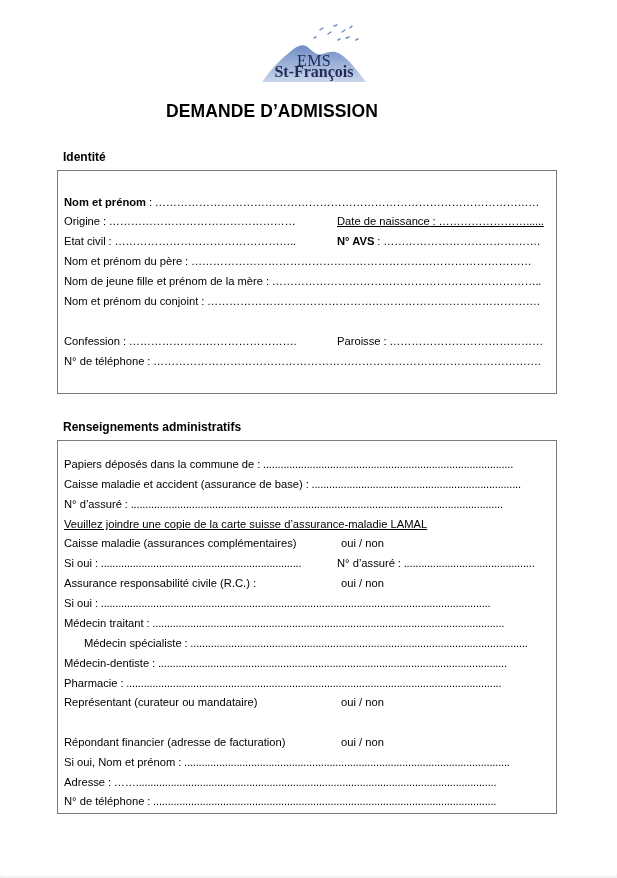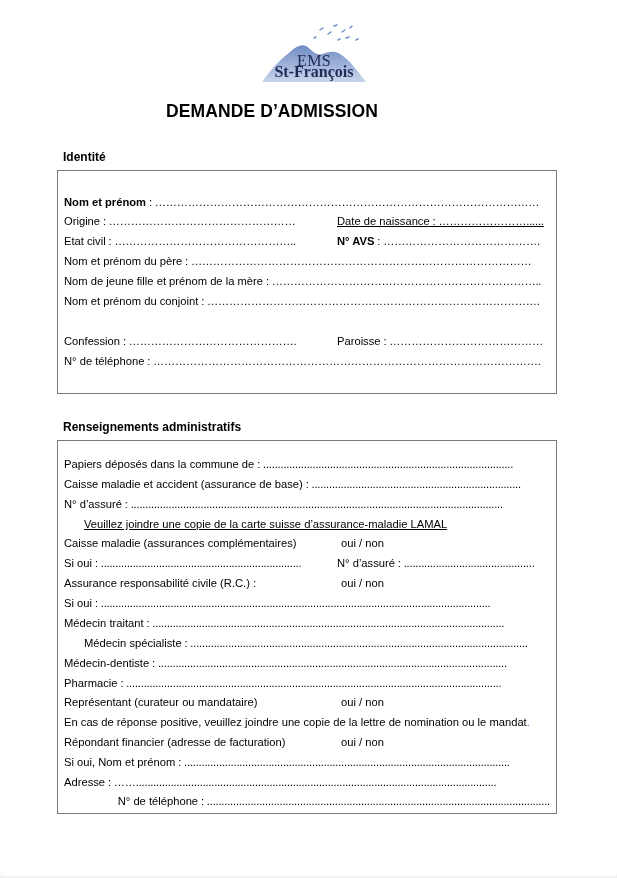--- a/index.html
+++ b/index.html
@@ -83,21 +83,21 @@
       line-height: 16px;
       white-space: nowrap;
       overflow: hidden;
     }
     .col2 {
       position: absolute;
       top: 0;
     }
     .lbl-bold { font-weight: bold; }
     .dots { letter-spacing: -0.2px; }
-    .underline { text-decoration: underline; margin-left: 20px; }
+    .underline { text-decoration: underline; }
     .blue-dot { color: #3a6fc4; }
   </style>
 </head>
 <body>
 
 <div class="page">
 
   <div class="logo">
     <svg width="112" height="72" viewBox="0 0 112 72">
       <defs>
@@ -184,31 +184,28 @@
     <div class="line" style="top:214px;">
       <span>Médecin-dentiste</span><span class="dots"> : ........................................................................................................................</span>
     </div>
     <div class="line" style="top:234px;">
       <span>Pharmacie</span><span class="dots"> : .................................................................................................................................</span>
     </div>
     <div class="line" style="top:253px;">
       <span>Représentant (curateur ou mandataire)</span>
       <span class="col2" style="left:277px;">oui / non</span>
     </div>
-    <div class="line" style="top:273px;">
-      <span>En cas de réponse positive, veuillez joindre une copie de la lettre de nomination ou le mandat</span><span class="blue-dot">.</span>
-    </div>
     <div class="line" style="top:293px;">
       <span>Répondant financier (adresse de facturation)</span>
       <span class="col2" style="left:277px;">oui / non</span>
     </div>
     <div class="line" style="top:313px;">
       <span>Si oui, Nom et prénom</span><span class="dots"> : ................................................................................................................</span>
     </div>
     <div class="line" style="top:333px;">
       <span>Adresse</span><span class="dots"> : ……............................................................................................................................</span>
     </div>
-    <div class="line" style="top:352px;text-align:right;">
+    <div class="line" style="top:352px;">
       <span>N° de téléphone</span><span class="dots"> : ......................................................................................................................</span>
     </div>
   </div>
 
 </div>
 
 </body></html>

